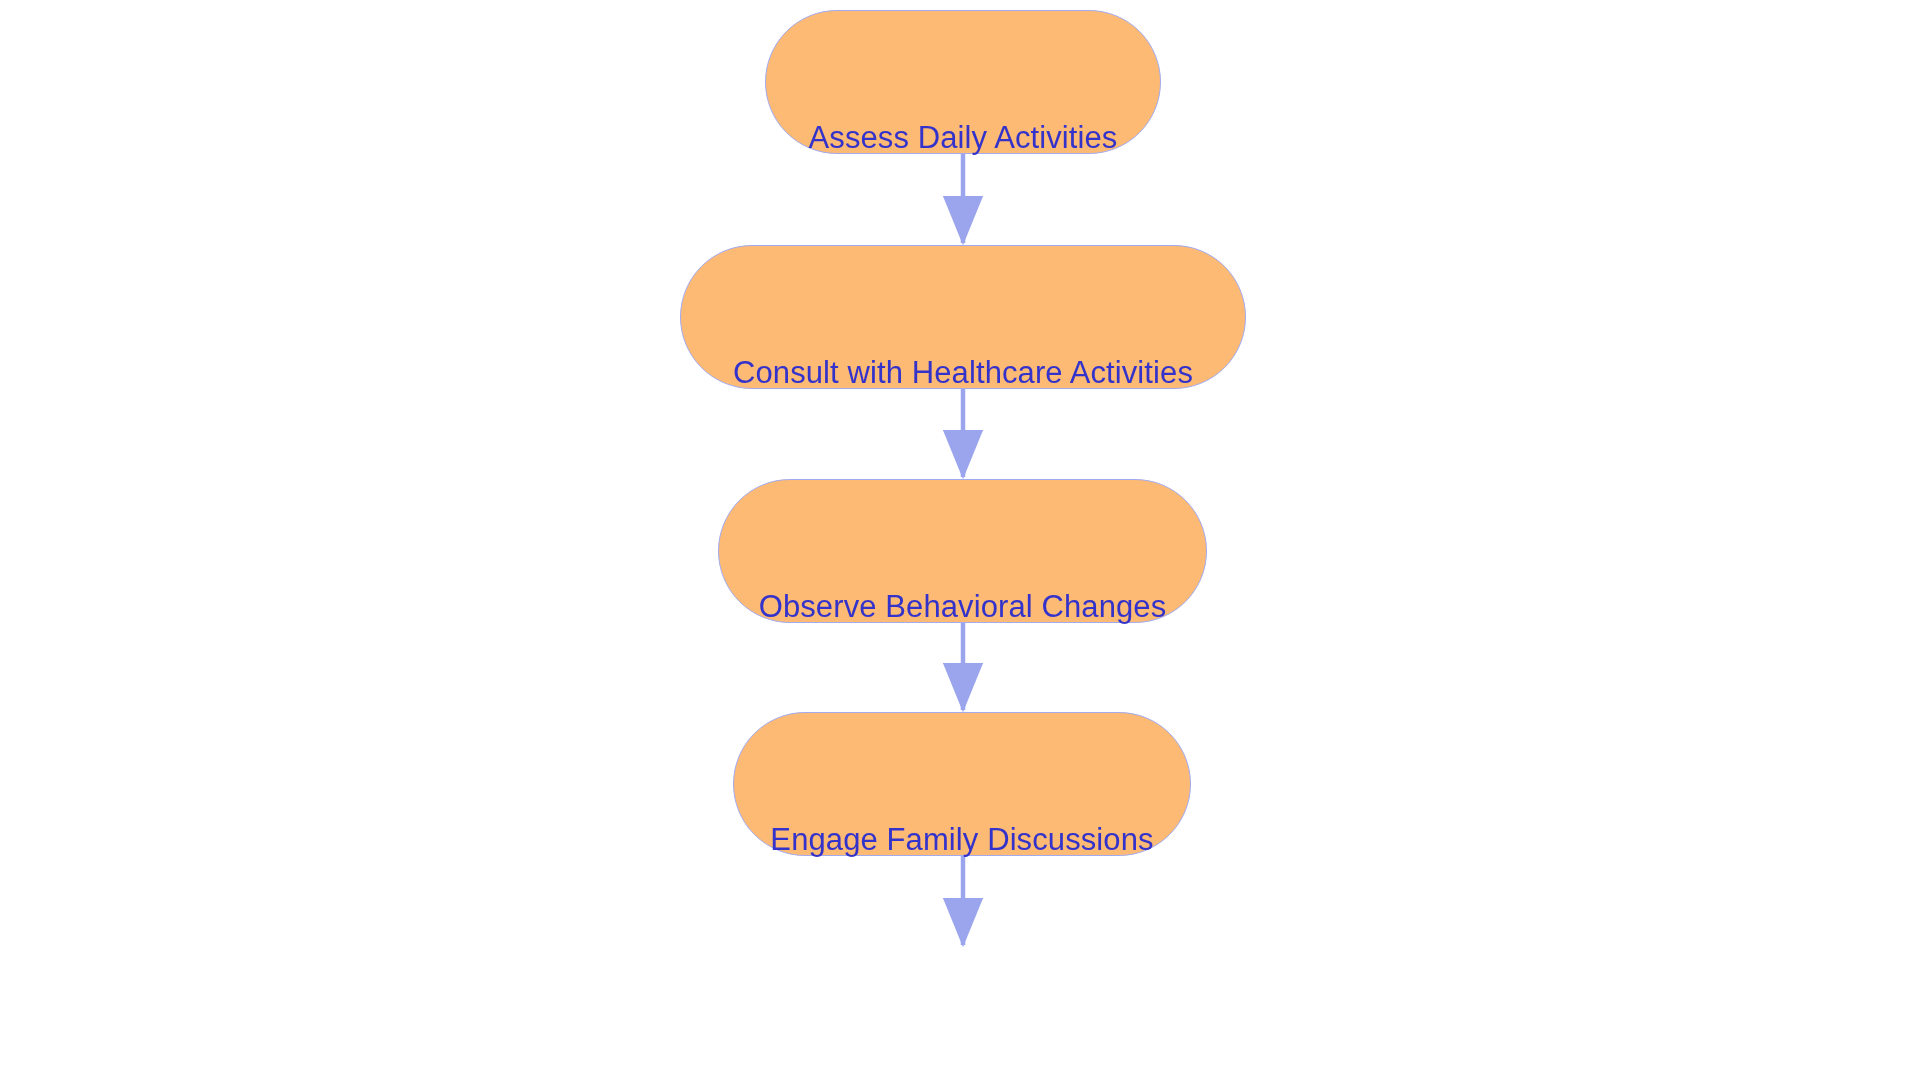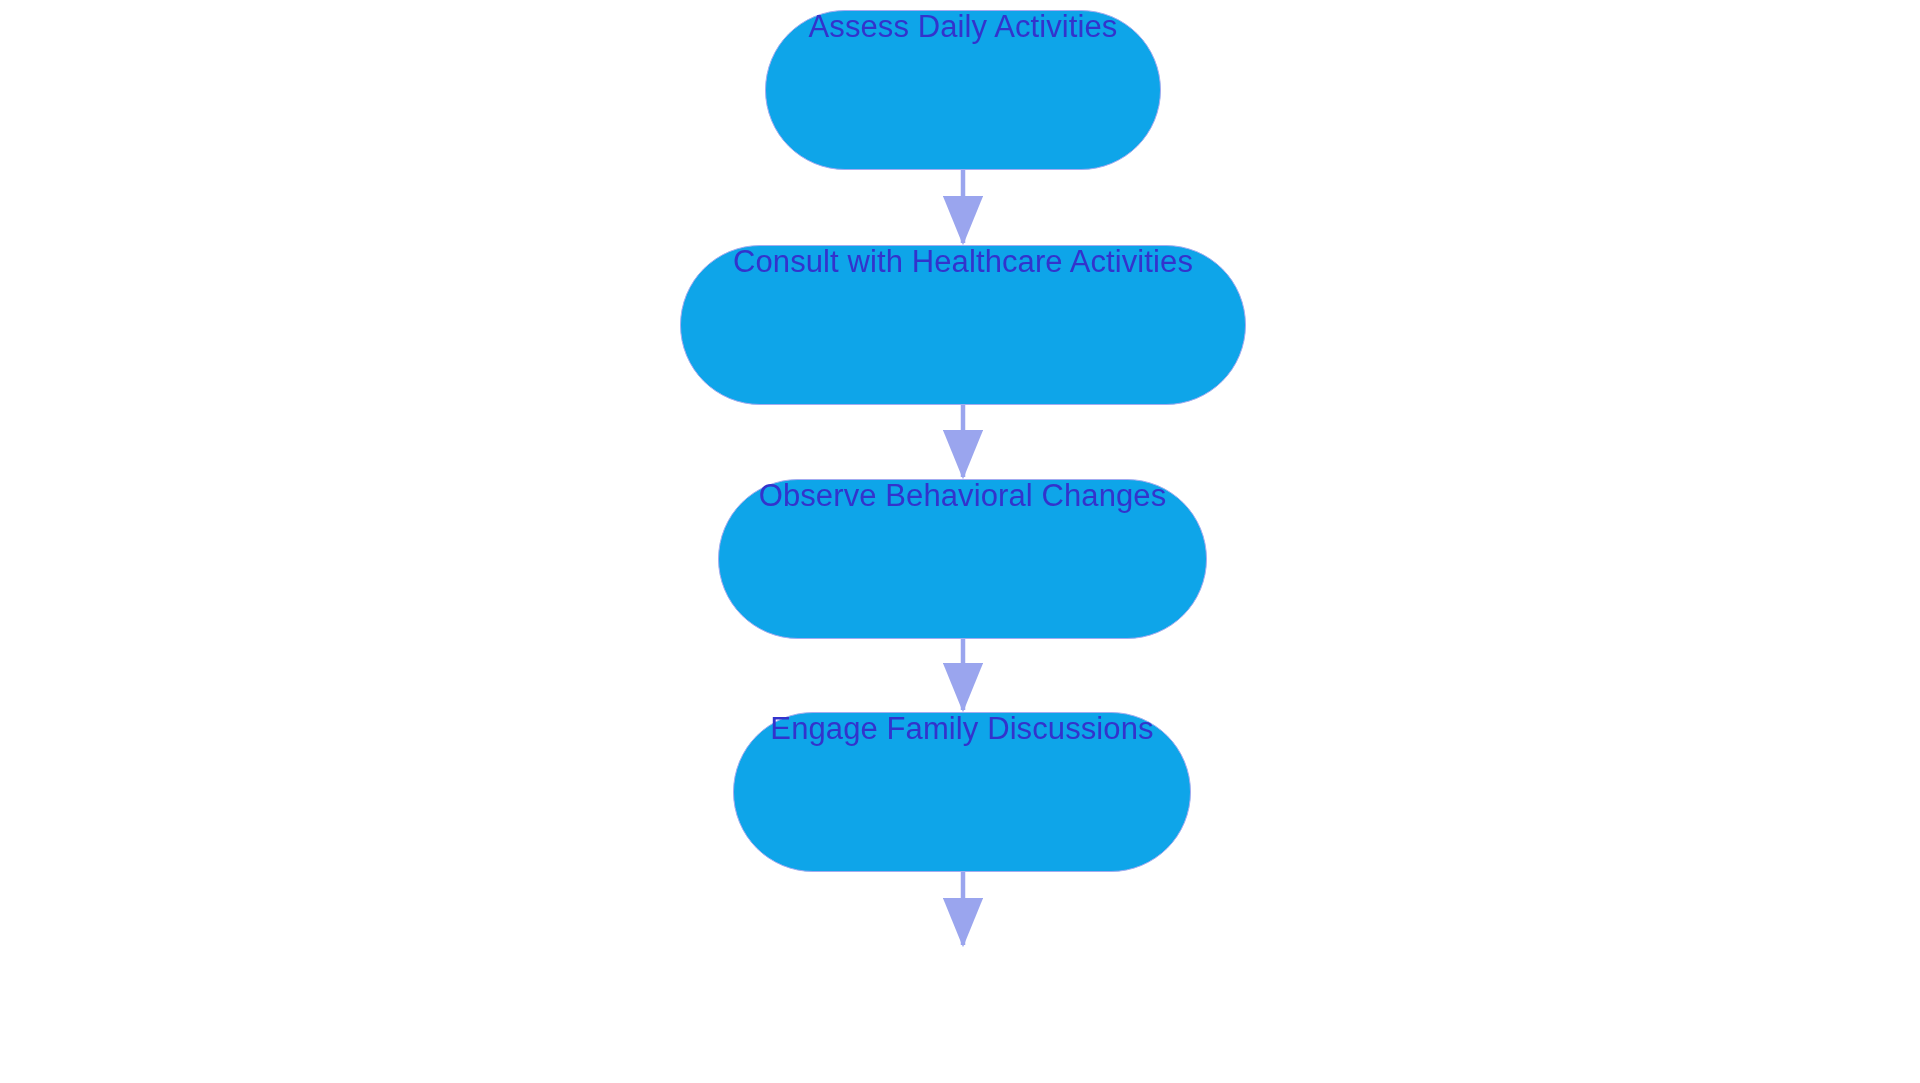--- a/index.html
+++ b/index.html
@@ -19,26 +19,26 @@
     position: relative;
     width: 1920px;
     height: 1083px;
     background: #ffffff;
   }
 
   .flow-node {
     position: absolute;
     box-sizing: border-box;
     display: flex;
-    align-items: flex-start;
+    align-items: flex-end;
     justify-content: center;
-    background: #0ea5e9;
+    background: #fdba74;
     border: 1.6px solid #a3abf0;
     border-radius: 999px;
-    height: 160px;
+    height: 144px;
   }
 
   .flow-node-label {
     color: #3333cc;
     font-size: 31px;
     font-weight: 400;
     line-height: 1;
     letter-spacing: 0.1px;
     white-space: nowrap;
     font-family: "Liberation Sans", "DejaVu Sans", sans-serif;

